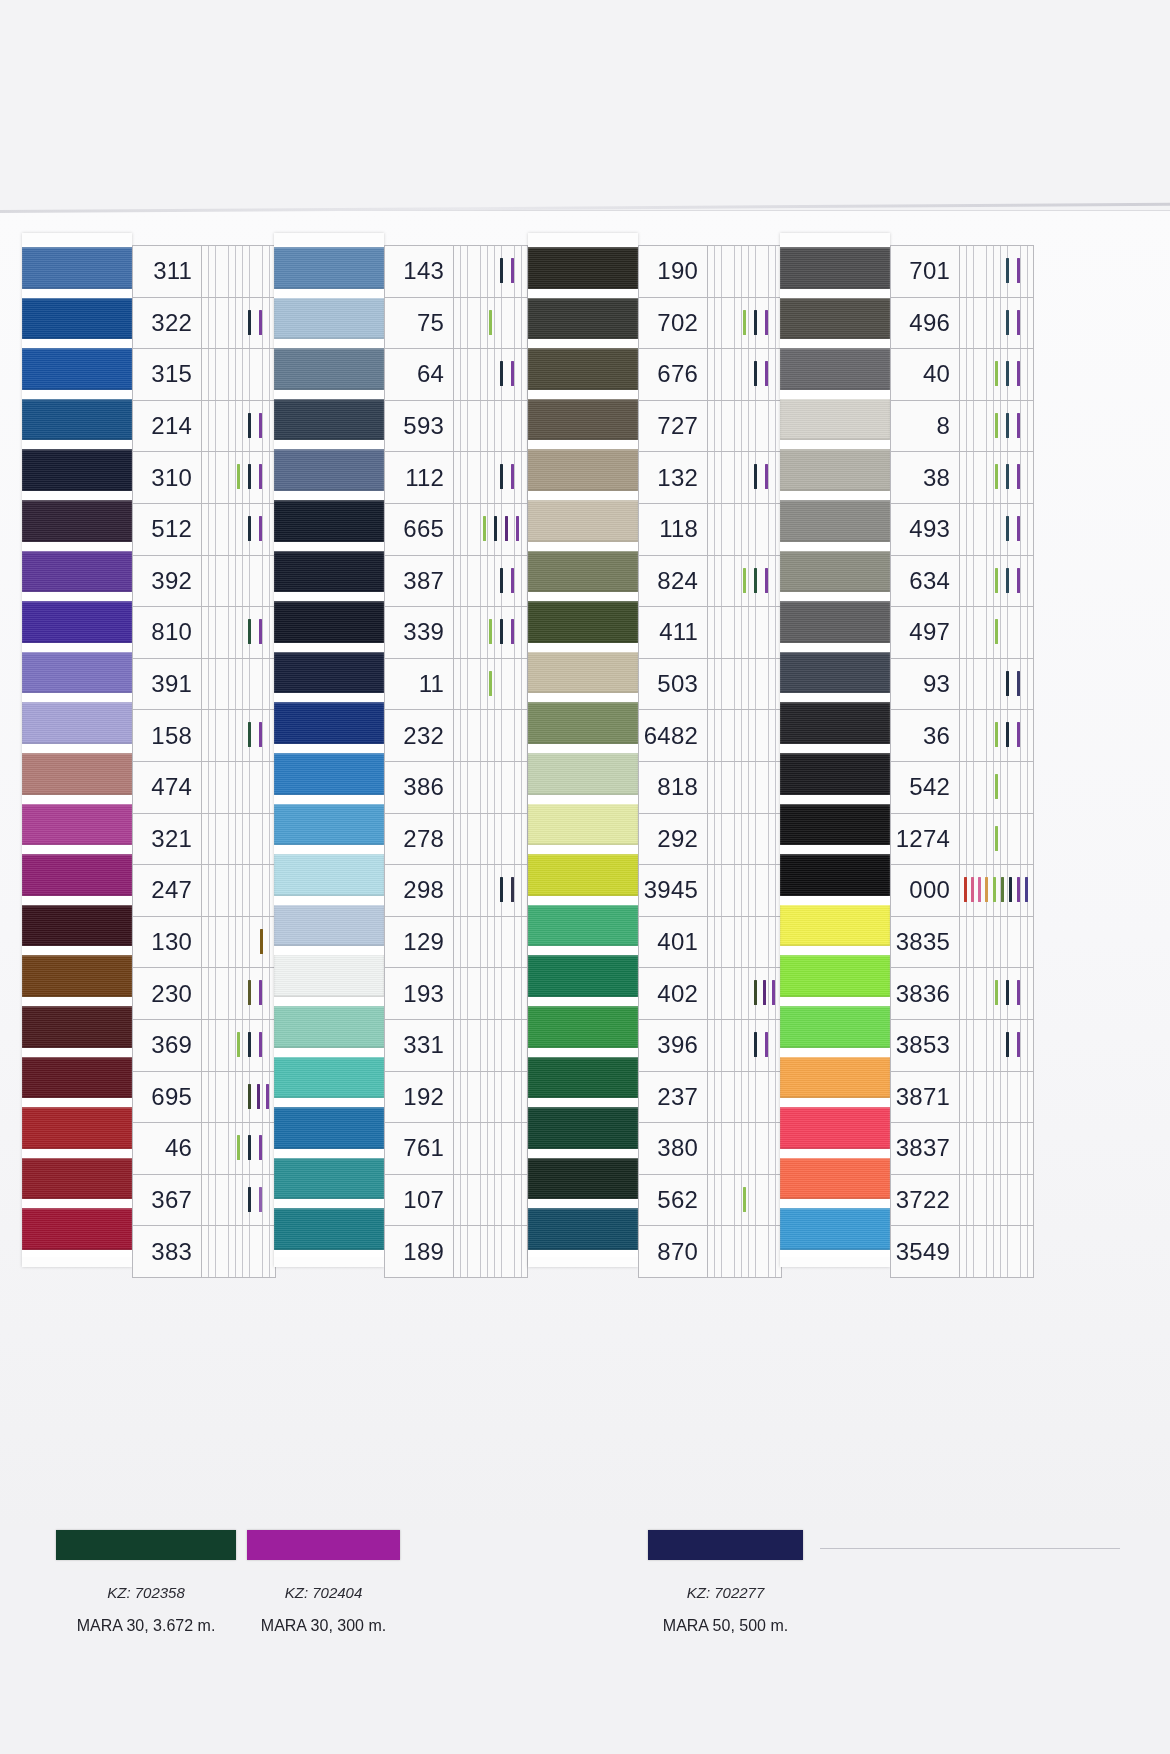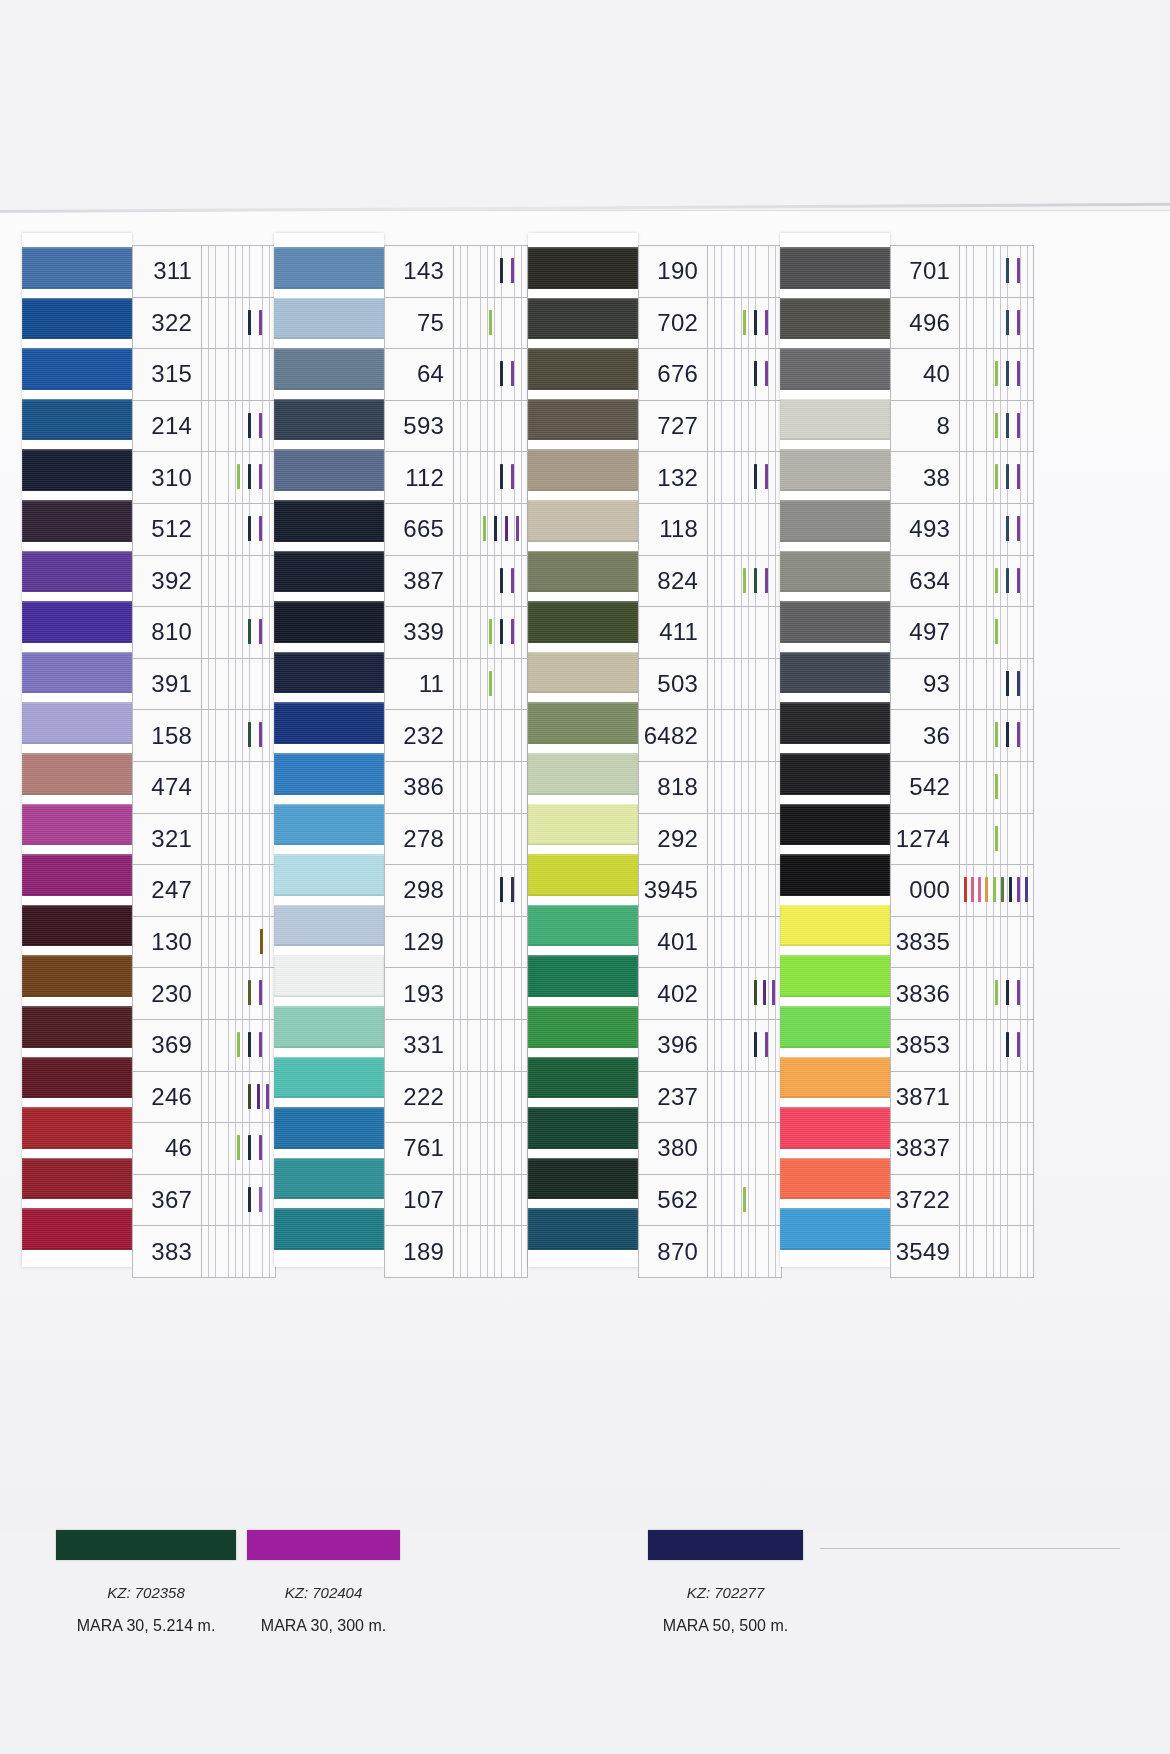--- a/index.html
+++ b/index.html
@@ -300,21 +300,21 @@
           </div>
           <div class="numrow">
             <div class="numcell">369</div>
             <div class="tickcell">
               <span class="tick" style="left: 35px; background: rgb(141, 191, 82);"></span>
               <span class="tick" style="left: 46px; background: rgb(29, 45, 60);"></span>
               <span class="tick" style="left: 57px; background: rgb(122, 63, 157);"></span>
             </div>
           </div>
           <div class="numrow">
-            <div class="numcell">246</div>
+            <div class="numcell">695</div>
             <div class="tickcell">
               <span class="tick" style="left: 46px; background: rgb(58, 74, 42);"></span>
               <span class="tick" style="left: 55px; background: rgb(90, 42, 122);"></span>
               <span class="tick" style="left: 64px; background: rgb(122, 63, 157);"></span>
             </div>
           </div>
           <div class="numrow">
             <div class="numcell">46</div>
             <div class="tickcell">
               <span class="tick" style="left: 35px; background: rgb(141, 191, 82);"></span>
@@ -487,21 +487,21 @@
           </div>
           <div class="numrow">
             <div class="numcell">193</div>
             <div class="tickcell"></div>
           </div>
           <div class="numrow">
             <div class="numcell">331</div>
             <div class="tickcell"></div>
           </div>
           <div class="numrow">
-            <div class="numcell">222</div>
+            <div class="numcell">192</div>
             <div class="tickcell"></div>
           </div>
           <div class="numrow">
             <div class="numcell">761</div>
             <div class="tickcell"></div>
           </div>
           <div class="numrow">
             <div class="numcell">107</div>
             <div class="tickcell"></div>
           </div>
@@ -886,21 +886,21 @@
         </div>
       </div>
     </div>
   </div>
 
 <div id="legend">
   <div id="legend-rule"></div>
 <div class="lg-item" style="left: 56px; width: 180px;">
       <div class="lg-swatch" style="background: rgb(18, 64, 44);"></div>
       <div class="lg-kz">KZ: 702358</div>
-      <div class="lg-name">MARA 30, 5.214 m.</div>
+      <div class="lg-name">MARA 30, 3.672 m.</div>
     </div>
     <div class="lg-item" style="left: 247px; width: 153px;">
       <div class="lg-swatch" style="background: rgb(157, 31, 157);"></div>
       <div class="lg-kz">KZ: 702404</div>
       <div class="lg-name">MARA 30, 300 m.</div>
     </div>
     <div class="lg-item" style="left: 648px; width: 155px;">
       <div class="lg-swatch" style="background: rgb(28, 31, 84);"></div>
       <div class="lg-kz">KZ: 702277</div>
       <div class="lg-name">MARA 50, 500 m.</div>

